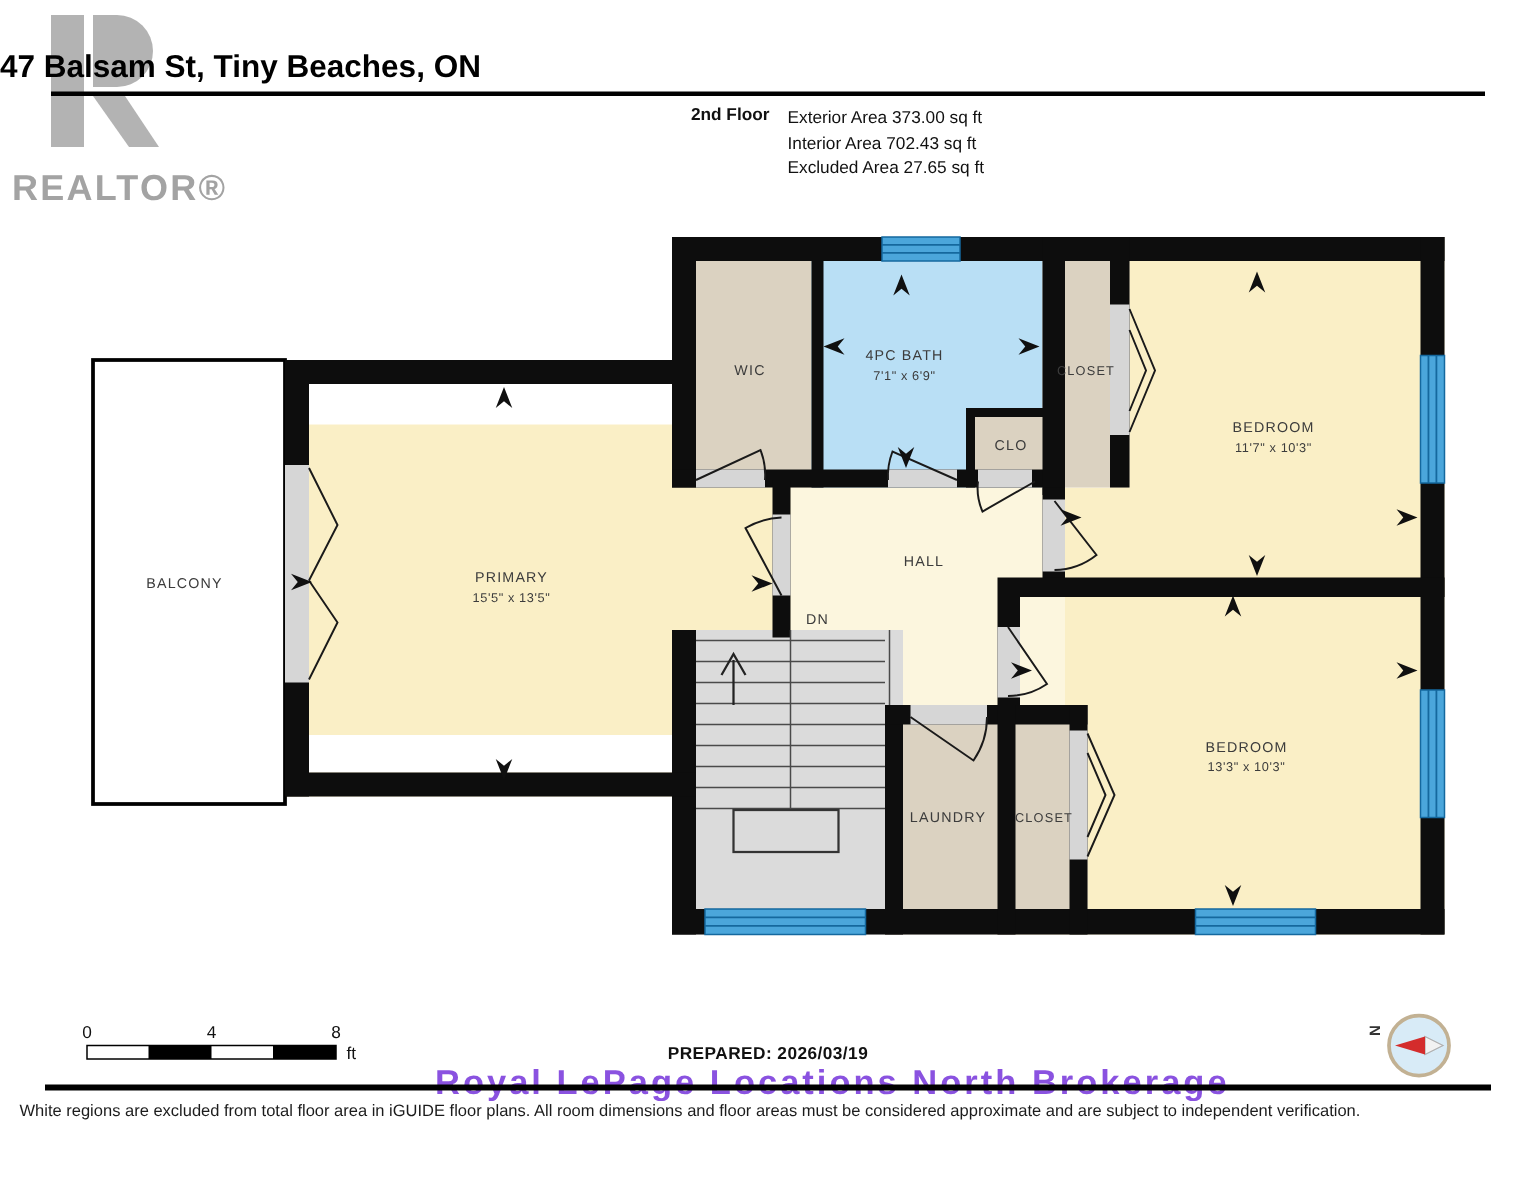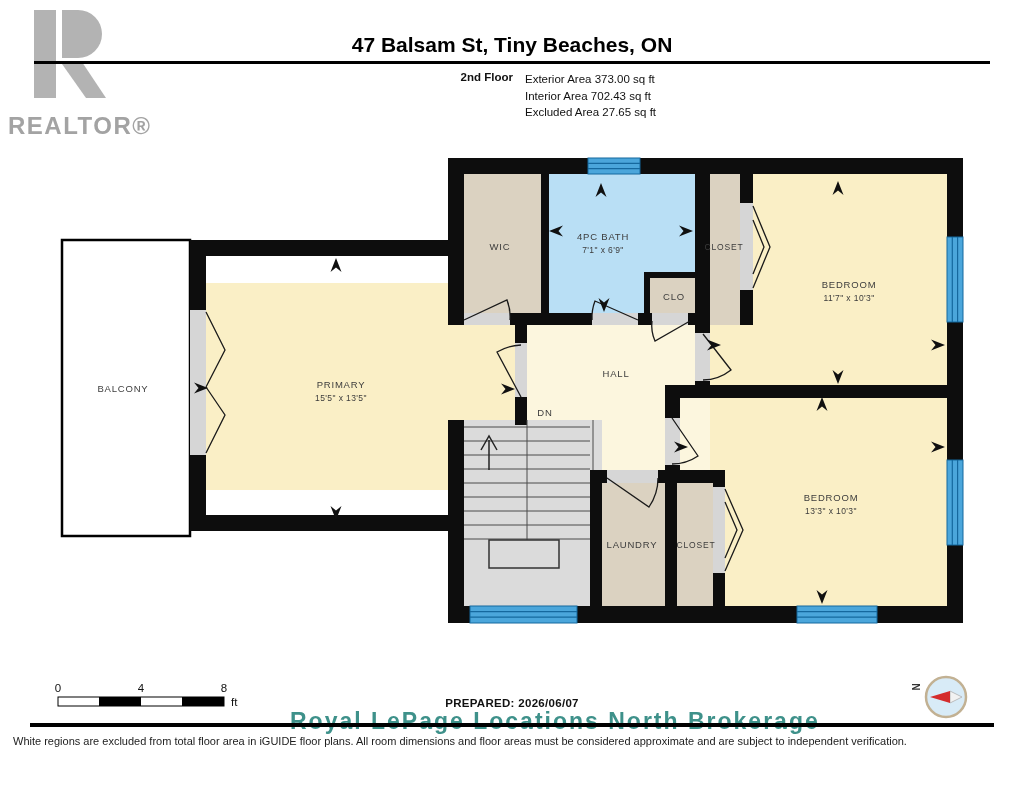--- a/index.html
+++ b/index.html
@@ -3,41 +3,41 @@
 <meta charset="utf-8">
 <style>
   html,body{margin:0;padding:0;}
   body{width:1024px;height:791px;position:relative;background:#fff;
        font-family:"Liberation Sans",sans-serif;overflow:hidden;color:#111;}
   .abs{position:absolute;}
   
   .logo-svg{left:26px;top:8px;width:100px;height:104px;}
   .logo-text{left:8px;top:112px;width:124px;text-align:center;font-size:24px;
              letter-spacing:1.5px;color:#A3A3A3;font-weight:bold;}
-  .title{left:0;right:0;top:33px;text-align:center;font-size:21px;font-weight:bold;color:#000;}
+  .title{left:0;right:0;top:33px;text-align:left;font-size:21px;font-weight:bold;color:#000;}
   .rule{left:34px;top:61px;width:956px;height:3px;background:#000;}
   .floor-label{left:408px;top:71px;width:105px;text-align:right;font-size:11.5px;font-weight:bold;}
   .areas{left:525px;top:71px;font-size:11.5px;line-height:16.5px;}
   
   .plan{left:0;top:0;width:1024px;height:791px;}
   .wall{fill:var(--wall);}
   .f-room{fill:var(--room_fill);} .f-hall{fill:var(--hall_fill);}
   .f-closet{fill:var(--closet_fill);} .f-bath{fill:var(--bath_fill);}
   .f-stairs{fill:var(--stairs_fill);} .f-white{fill:#ffffff;}
   .opening{fill:#D6D6D6;}
   .win{fill:var(--window_blue);stroke:var(--window_frame);stroke-width:1;}
   .win-line{stroke:var(--window_frame);stroke-width:1.2;}
   .door{stroke:#1a1a1a;stroke-width:1.3;fill:none;}
   .tread{stroke:#4a4a4a;stroke-width:1;}
   .arr{fill:#101010;}
   .lbl{font-size:9.5px;letter-spacing:.8px;fill:#3c3c3c;text-anchor:middle;}
   .dim{font-size:8.5px;letter-spacing:.4px;fill:#3c3c3c;text-anchor:middle;}
   
   .prepared{left:0;right:0;top:697px;text-align:center;font-size:11.5px;font-weight:600;letter-spacing:.3px;}
-  .watermark{left:290px;top:708px;font-size:23px;letter-spacing:2px;color:#0f766e;
+  .watermark{left:290px;top:708px;font-size:23px;letter-spacing:2px;color:#6d28d9;
              opacity:.8;white-space:nowrap;z-index:1;font-weight:bold;}
   .rule2{left:30px;top:723px;width:964px;height:4px;background:#000;z-index:2;}
   .disclaimer{left:13px;top:735px;width:980px;font-size:11px;color:#1c1c1c;z-index:3;}
 </style>
 </head>
 <body>
 
 <svg class="abs logo-svg" viewBox="0 0 100 104">
   <rect x="8" y="2" width="22" height="88" fill="#B3B3B3"></rect>
   <path d="M36,2 h16 a24,24 0 0 1 0,48 h-16 z" fill="#B3B3B3"></path>
@@ -229,14 +229,14 @@
   <g transform="translate(946,697)">
     <circle r="20" fill="#D8EBF7" stroke="#C2B193" stroke-width="2.5"></circle>
     <polygon points="4,-6 16,0 4,6" fill="#F2F2F2" stroke="#AFAFAF" stroke-width="0.8"></polygon>
     <polygon points="-16,0 4,-6 4,6" fill="#D42C2C"></polygon>
     <text transform="translate(-26,-10) rotate(-90)" font-size="10" font-weight="bold" fill="#333" text-anchor="middle">N</text>
   </g>
 </svg>
 
 <div class="abs watermark">Royal LePage Locations North  Brokerage</div>
 <div class="abs rule2"></div>
-<div class="abs prepared">PREPARED: 2026/06/07</div>
+<div class="abs prepared">PREPARED: 2026/03/19</div>
 <div class="abs disclaimer">White regions are excluded from total floor area in iGUIDE floor plans. All room dimensions and floor areas must be considered approximate and are subject to independent verification.</div>
 
 </body></html>

